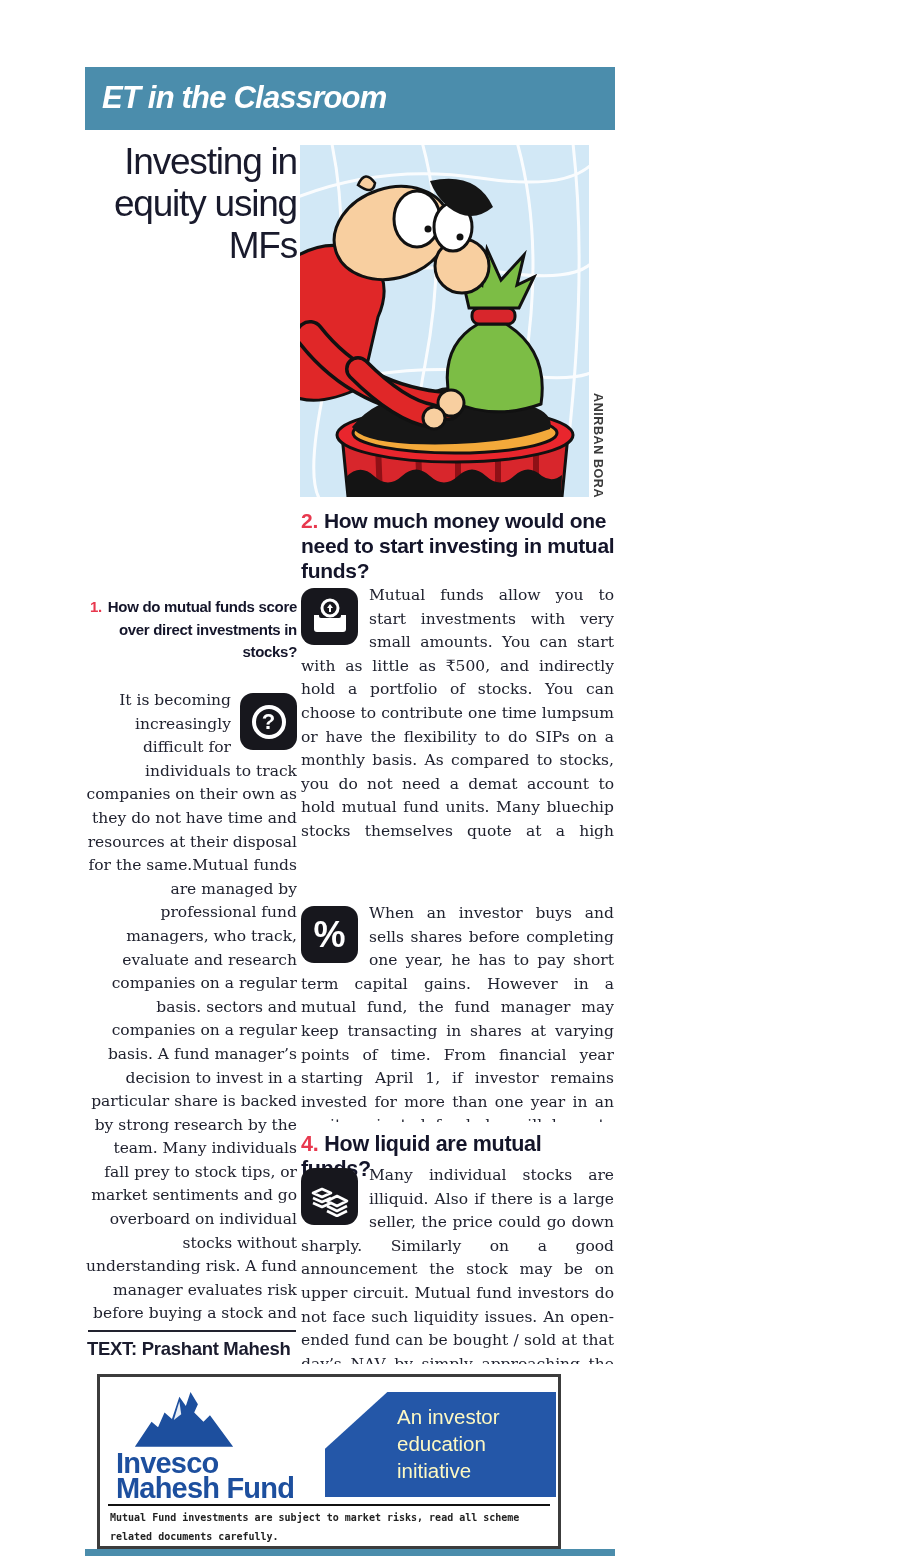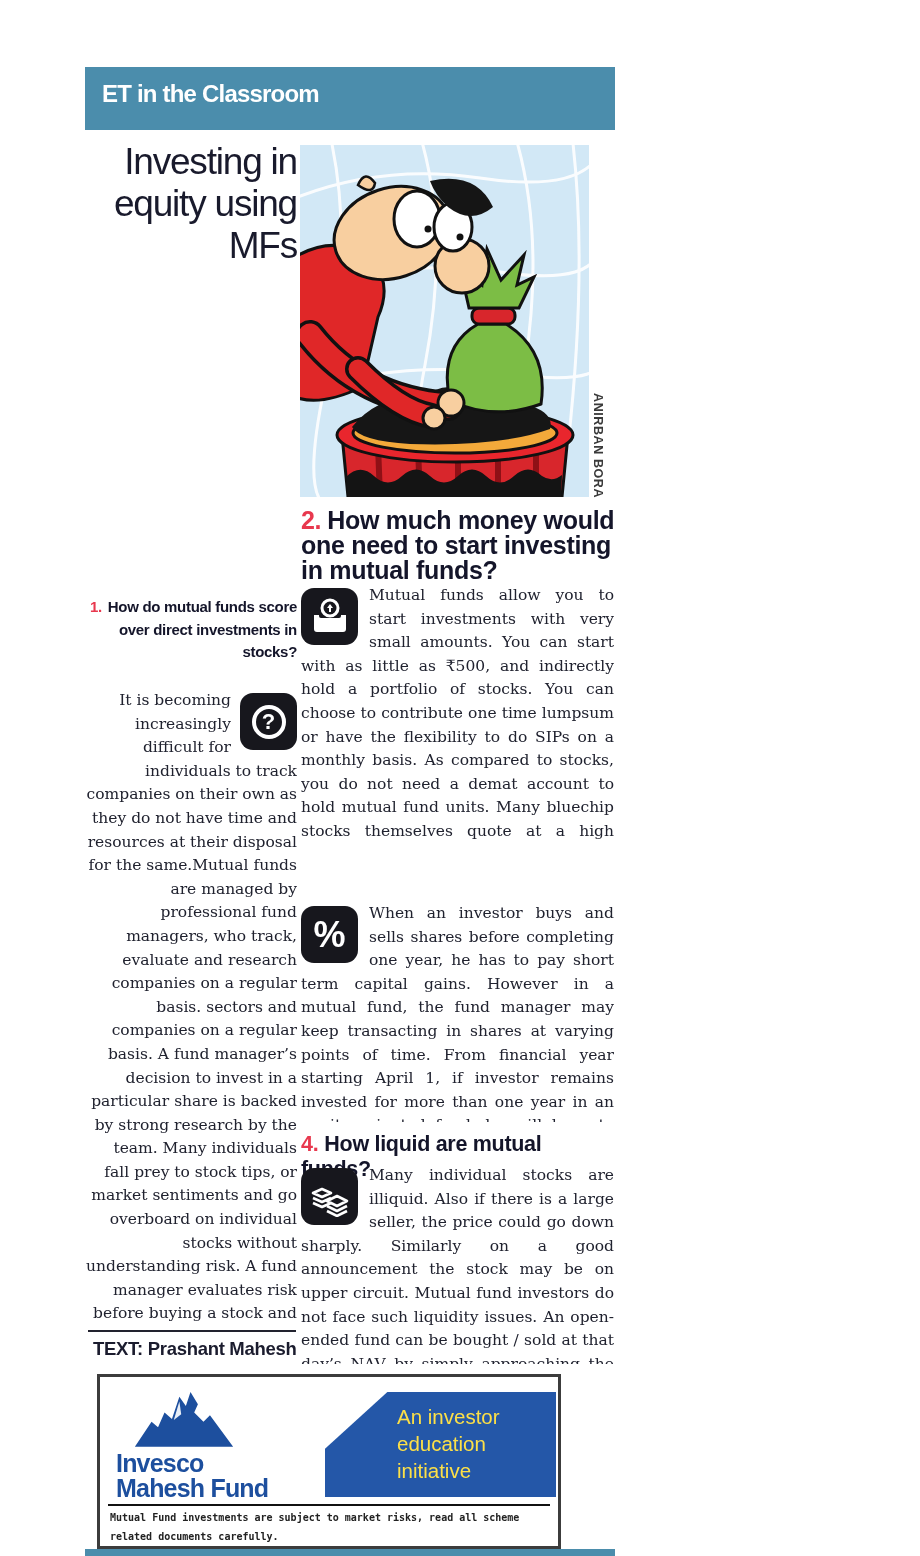--- a/index.html
+++ b/index.html
@@ -5,22 +5,22 @@
   * { margin:0; padding:0; box-sizing:border-box; }
   html,body { background:#ffffff; }
   .page {
     position:relative; width:920px; height:1556px; background:#ffffff;
     font-family:"Liberation Sans", sans-serif; overflow:hidden;
   }
 
   
   .banner { position:absolute; left:85px; top:67px; width:530px; height:63px; background:#4b8dac; }
   .banner-text {
-    display:block; padding:13px 0 0 17px; font-size:24px; font-weight:bold;
-    color:#ffffff; letter-spacing:-0.8px;
+    display:block; padding:13px 0 0 17px; font-size:31px; font-weight:bold;
+    color:#ffffff; letter-spacing:-0.8px;font-style:italic;
   }
 
   
   .title {
     position:absolute; left:85px; top:141px; width:212px; text-align:right;
     font-size:37px; line-height:42px; font-weight:normal; color:#191a2c; letter-spacing:-1.2px;
   }
   .intro {
     position:absolute; left:85px; top:284px; width:212px; text-align:right;
     font-size:19.5px; line-height:24.6px; font-weight:bold; color:#252838; letter-spacing:-0.5px;
@@ -29,21 +29,21 @@
   .qnum  { color:#e8384e; margin-right:6px; }
   .qhead-1 { position:absolute; left:85px; top:596px; width:212px; text-align:right; font-size:15px; line-height:22.5px; }
   .answer {
     font-family:"DejaVu Serif", serif; color:#20222f; font-size:15.5px; line-height:23.6px;
   }
   .answer-1 {
     position:absolute; left:85px; top:689px; width:212px; height:640px; overflow:hidden;
     text-align:right;
   }
   .rule-byline { position:absolute; left:88px; top:1330px; width:208px; height:2px; background:#22232f; }
-  .byline { position:absolute; left:87px; top:1338px; width:212px; font-size:18.5px; font-weight:bold; color:#1b1c2e; letter-spacing:-0.3px;margin-left:6px; }
+  .byline { position:absolute; left:87px; top:1338px; width:212px; font-size:18.5px; font-weight:bold; color:#1b1c2e; letter-spacing:-0.3px; }
 
   
   .qicon {
     width:57px; height:57px; background:#17171d; border-radius:13px;
     display:flex; align-items:center; justify-content:center; flex:none;
   }
   .qicon.float-right { float:right; margin:4px 0 6px 9px; }
   .qicon.float-left  { float:left;  margin:4px 11px 5px 0; }
   .qmark-ring {
     width:34px; height:34px; border:4px solid #ffffff; border-radius:50%;
@@ -52,36 +52,36 @@
   }
   .pct-glyph { color:#ffffff; font-weight:bold; font-size:36px; font-family:"Liberation Sans",sans-serif; }
 
   
   .cartoon { position:absolute; left:300px; top:145px; width:289px; height:352px; }
   .cartoon svg { display:block; width:289px; height:352px; }
   .credit {
     position:absolute; left:591px; top:393px; height:106px;
     writing-mode:vertical-rl; font-size:12.5px; font-weight:bold; color:#3a3a3a; letter-spacing:0.6px;
   }
-  .qhead-2 { position:absolute; left:301px; top:508px; width:315px; font-size:25px; line-height:25px; }
+  .qhead-2 { position:absolute; left:301px; top:508px; width:315px; font-size:21px; line-height:25px; }
   .answer-2 { position:absolute; left:301px; top:584px; width:313px; height:258px; overflow:hidden; text-align:justify; }
   .qhead-3 { position:absolute; left:301px; top:847px; width:315px; font-size:21.5px; line-height:25px; }
   .answer-3 { position:absolute; left:301px; top:902px; width:313px; height:220px; overflow:hidden; text-align:justify; }
   .qhead-4 { position:absolute; left:301px; top:1132px; width:315px; font-size:21.5px; line-height:25px; }
   .answer-4 { position:absolute; left:301px; top:1164px; width:313px; height:200px; overflow:hidden; text-align:justify; }
 
   
   .ad { position:absolute; left:97px; top:1374px; width:464px; height:175px; border:3px solid #3c3c3c; background:#ffffff; }
   .ad-logo { position:absolute; left:33px; top:10px; width:102px; height:64px; }
-  .brand { position:absolute; left:16px; top:74px; color:#1d4f9e; font-weight:bold; font-size:25px; line-height:25px; letter-spacing:-0.8px; }
+  .brand { position:absolute; left:16px; top:74px; color:#1d4f9e; font-weight:bold; font-size:29px; line-height:25px; letter-spacing:-0.8px; }
   .badge {
     position:absolute; left:225px; top:15px; width:231px; height:105px; background:#2457a8;
     clip-path:polygon(27% 0, 100% 0, 100% 100%, 0 100%, 0 54%);
   }
-  .badge-text { position:absolute; left:72px; top:11px; width:140px; color:#fde047; font-size:20.5px; line-height:27px; }
+  .badge-text { position:absolute; left:72px; top:11px; width:140px; color:#fef9c3; font-size:20.5px; line-height:27px; }
   .ad-divider { position:absolute; left:8px; top:127px; width:442px; height:2px; background:#111111; }
   .disclaimer {
     position:absolute; left:10px; top:132px; width:446px;
     font-family:"DejaVu Sans Mono", monospace; font-weight:bold; font-size:10px; line-height:18.5px; color:#222222;
   }
 
   .bottom-strip { position:absolute; left:85px; top:1549px; width:530px; height:7px; background:#4b8dac; }
 </style>
 </head>
 <body>

